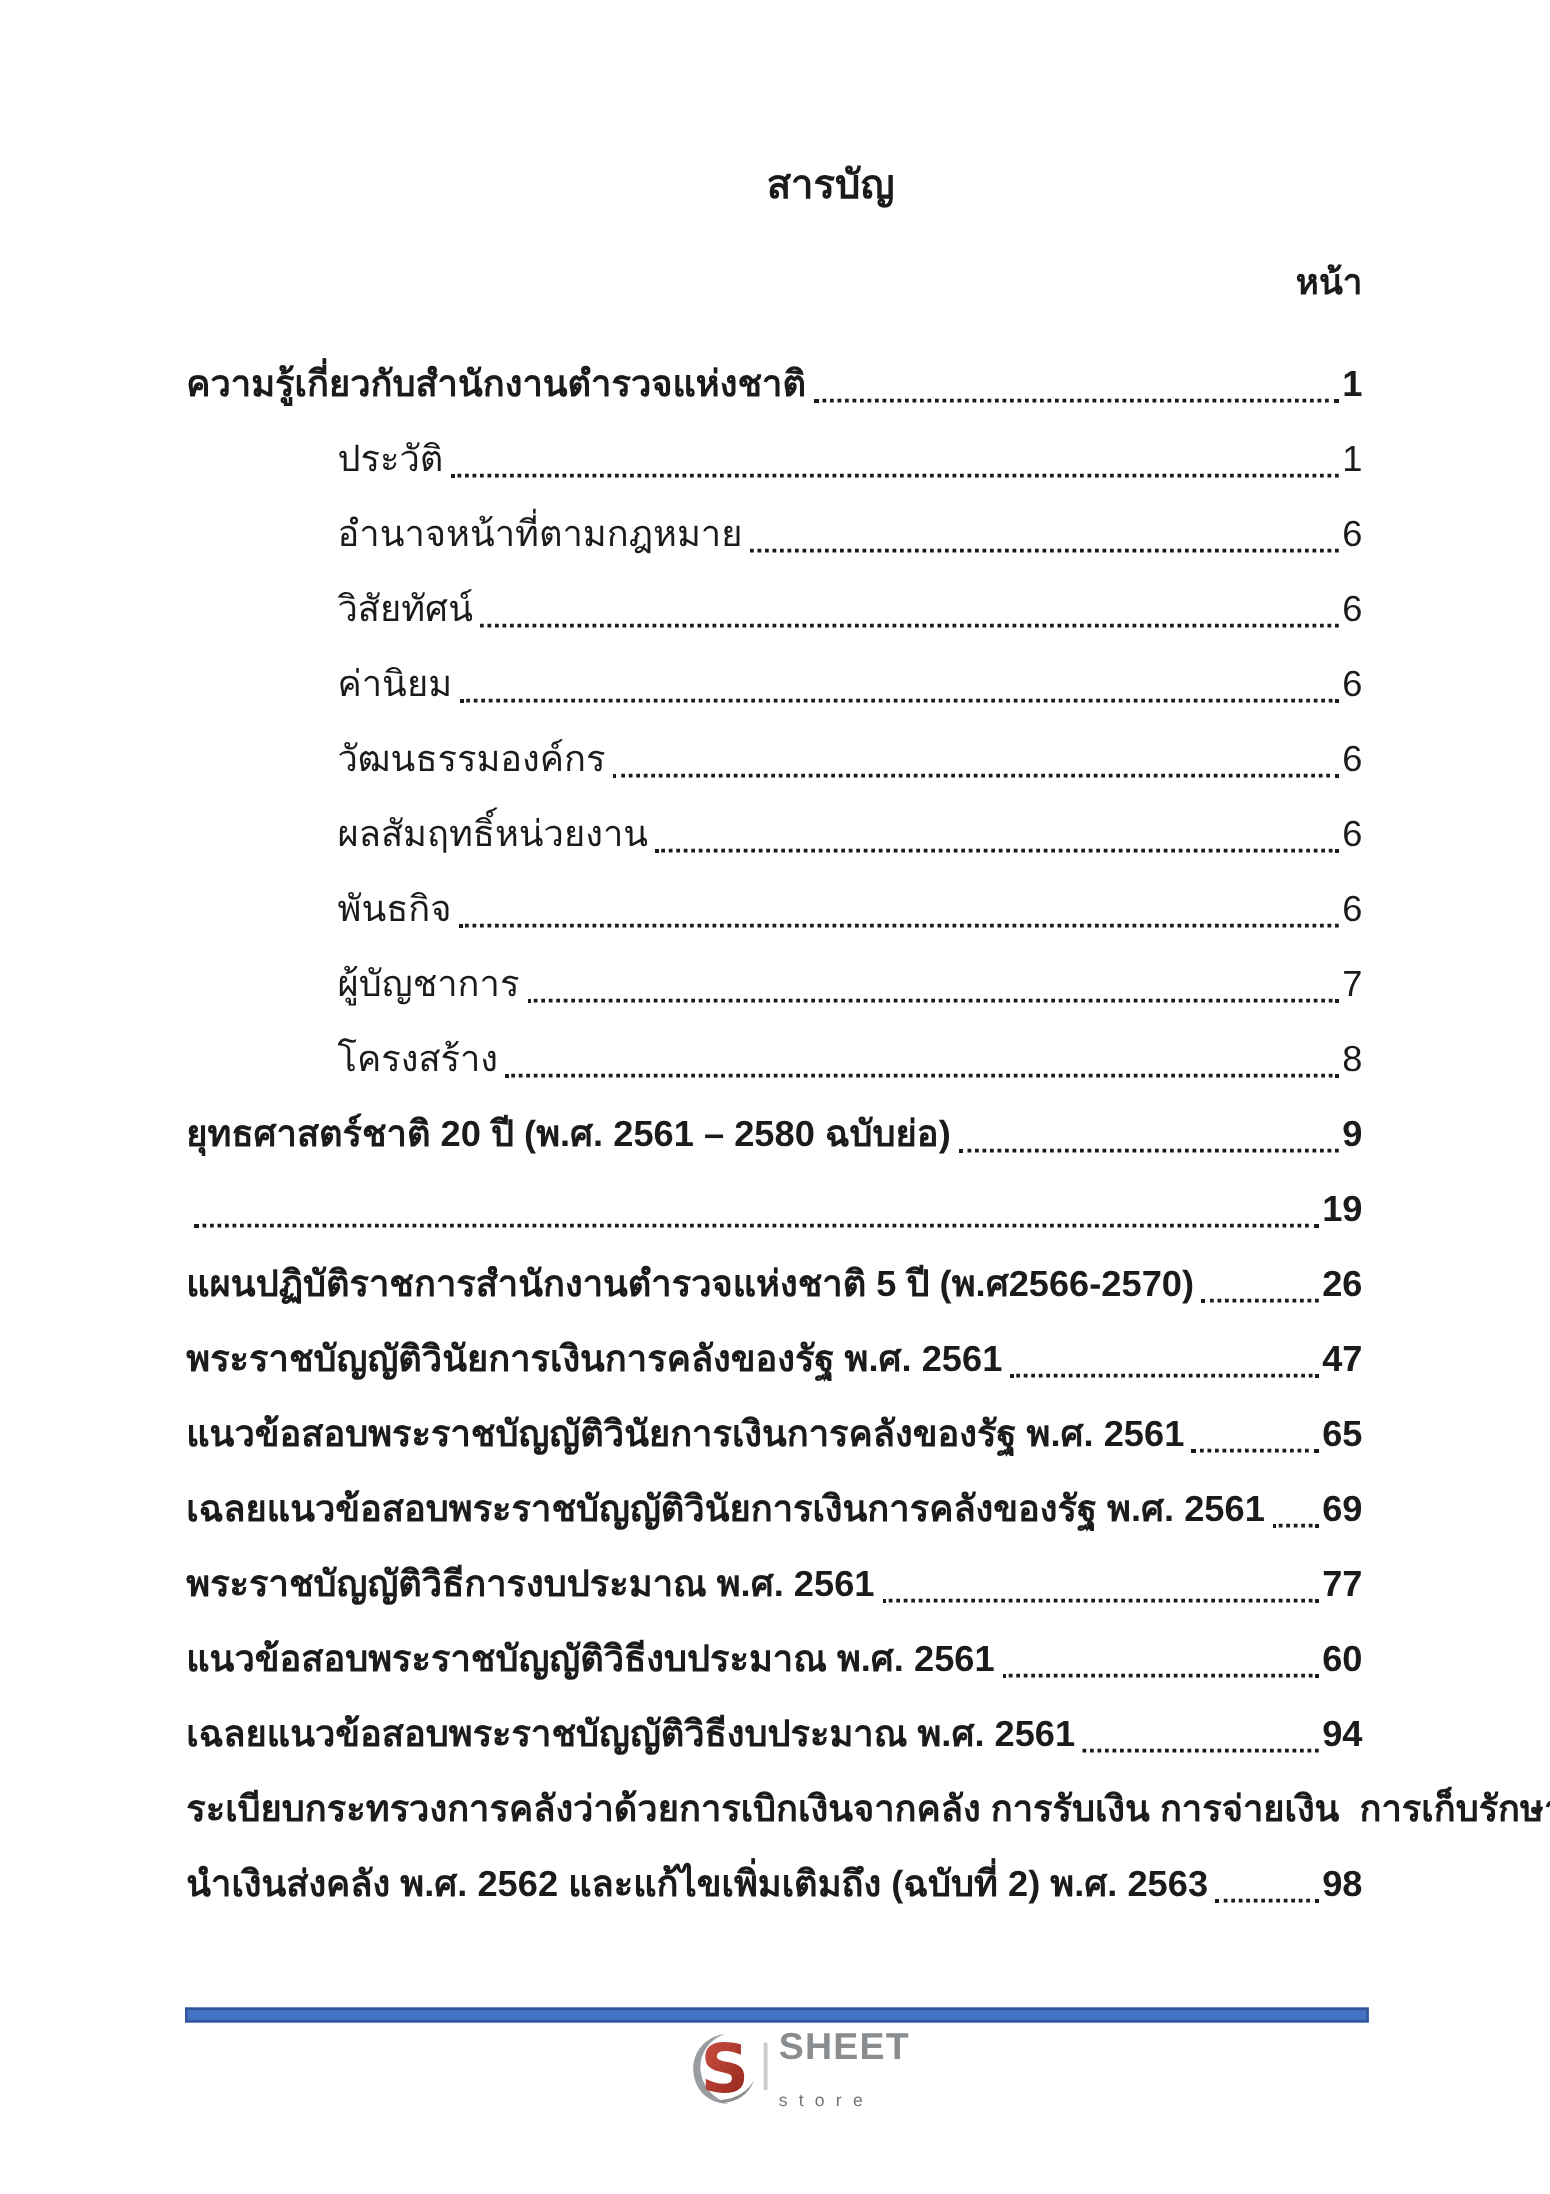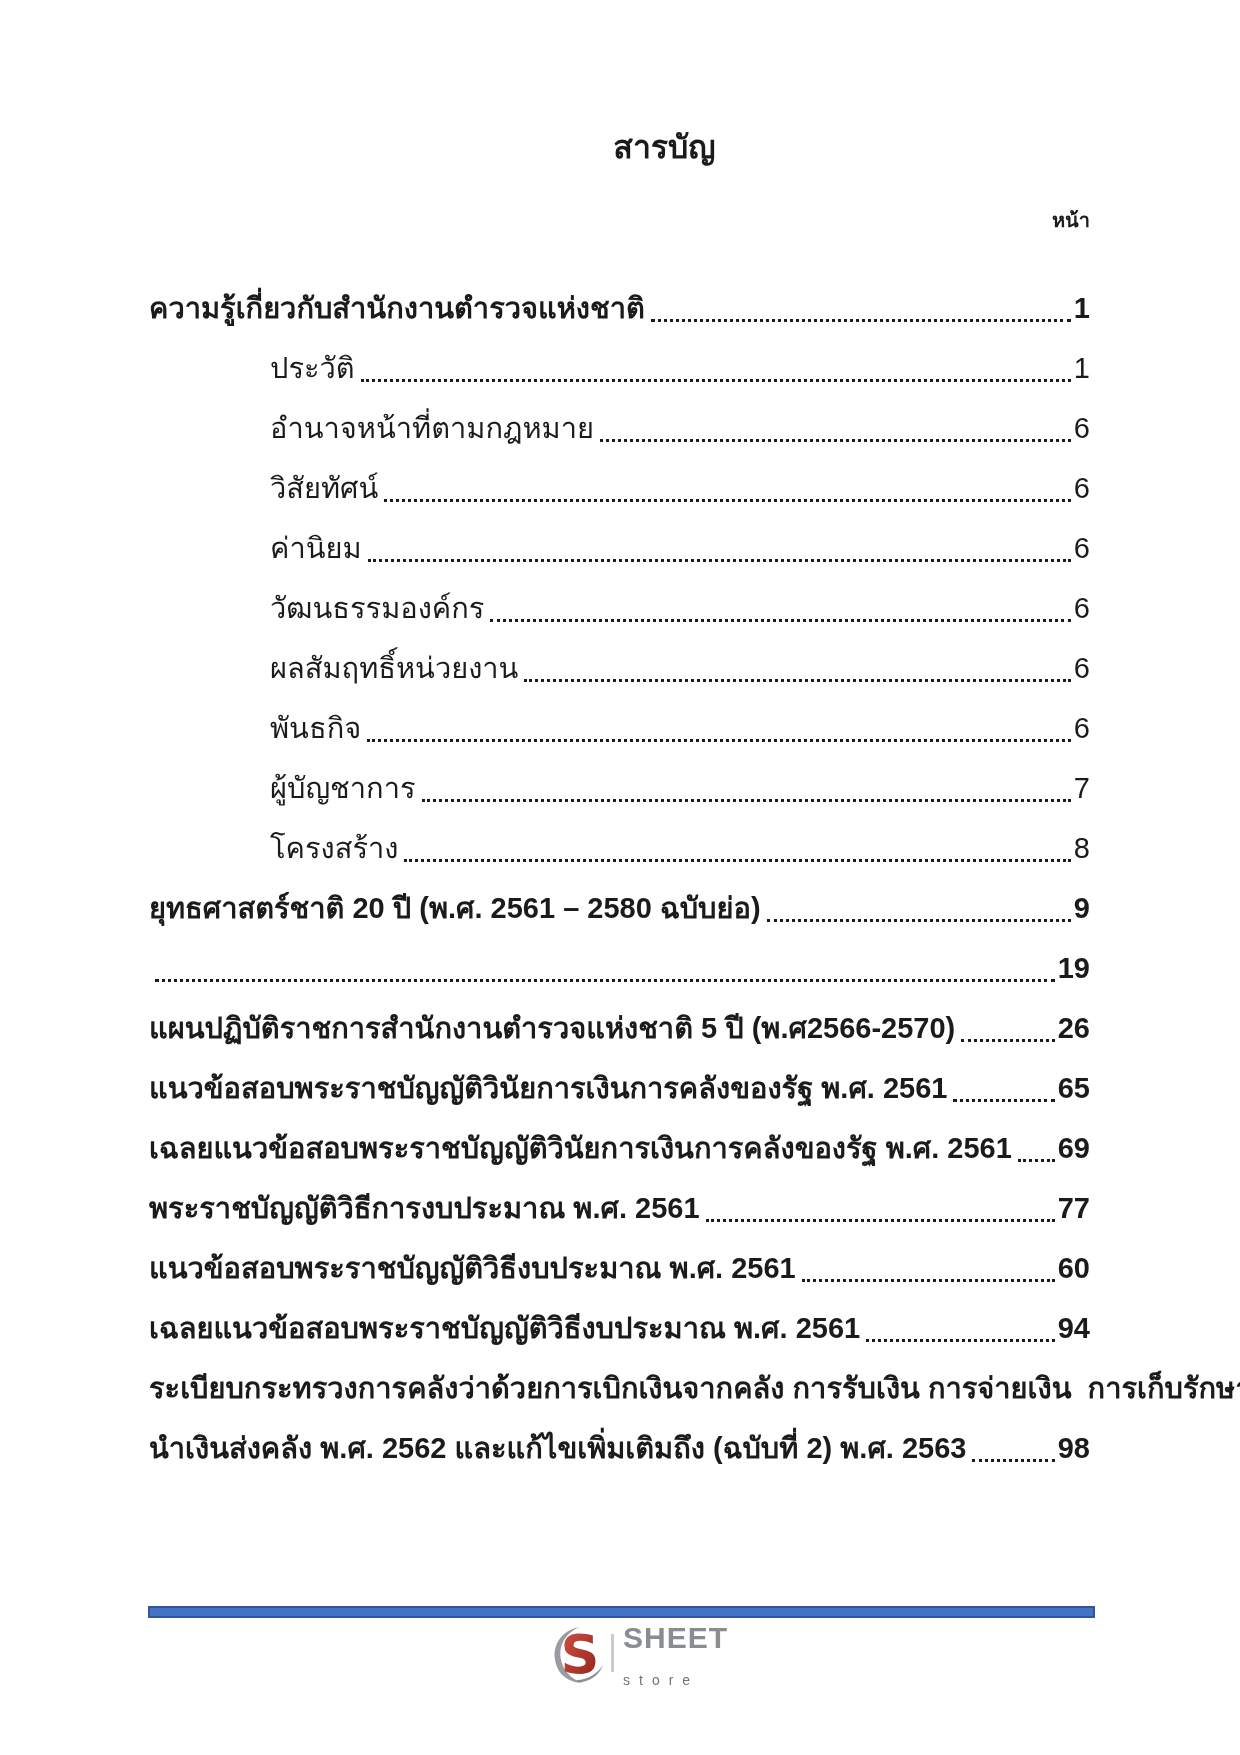--- a/index.html
+++ b/index.html
@@ -8,21 +8,21 @@
     font-family:"Liberation Sans","DejaVu Sans",sans-serif;
     color:#1b1b1b;overflow:hidden;
   }
   .page-title{
     position:absolute;top:125px;left:149px;width:941px;
     text-align:center;padding-left:90px;box-sizing:border-box;
     font-size:32px;font-weight:700;line-height:1.4;white-space:pre;
   }
   .col-header{
     position:absolute;top:206px;left:149px;width:941px;
-    text-align:right;font-size:20px;font-weight:700;line-height:1.4;white-space:pre;
+    text-align:right;font-size:28px;font-weight:700;line-height:1.4;white-space:pre;
   }
   .toc{
     position:absolute;top:276px;left:149px;width:941px;
   }
   .toc-row{
     height:60px;display:flex;align-items:flex-end;
     padding-bottom:8px;box-sizing:border-box;
     font-size:29px;line-height:1.3;
   }
   .toc-row.main{font-weight:700;}
@@ -113,20 +113,25 @@
     <div class="toc-row main">
     <span class="leader"></span>
     <span class="toc-page">19</span>
   </div>
     <div class="toc-row main">
     <span class="toc-label">แผนปฏิบัติราชการสำนักงานตำรวจแห่งชาติ 5 ปี (พ.ศ2566-2570)</span>
     <span class="leader"></span>
     <span class="toc-page">26</span>
   </div>
     <div class="toc-row main">
+    <span class="toc-label">พระราชบัญญัติวินัยการเงินการคลังของรัฐ พ.ศ. 2561</span>
+    <span class="leader"></span>
+    <span class="toc-page">47</span>
+  </div>
+    <div class="toc-row main">
     <span class="toc-label">แนวข้อสอบพระราชบัญญัติวินัยการเงินการคลังของรัฐ พ.ศ. 2561</span>
     <span class="leader"></span>
     <span class="toc-page">65</span>
   </div>
     <div class="toc-row main">
     <span class="toc-label">เฉลยแนวข้อสอบพระราชบัญญัติวินัยการเงินการคลังของรัฐ พ.ศ. 2561</span>
     <span class="leader"></span>
     <span class="toc-page">69</span>
   </div>
     <div class="toc-row main">

